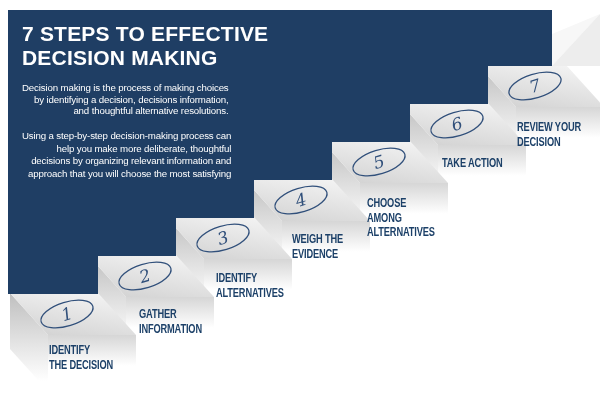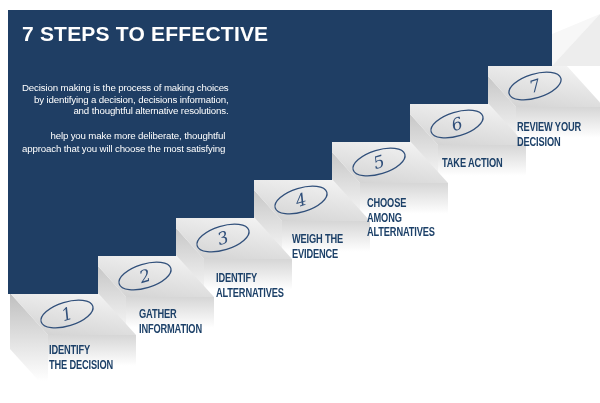--- a/index.html
+++ b/index.html
@@ -117,30 +117,33 @@
     <path fill="#1f3e64" d="M8,10 L552,10 L552,66 L488,66 L488,104 L410,104 L410,142 L332,142
              L332,180 L254,180 L254,218 L176,218 L176,256 L98,256 L98,294 L8,294 Z"></path>
 
     <polygon points="552,66 552,34 600,14" fill="#f7f7f7"></polygon>
     <polygon points="552,66 600,14 600,66" fill="#ededed"></polygon>
   </svg>
 
   <div class="txt-layer">
     <div class="title">
       <div>7 STEPS TO EFFECTIVE</div>
+      <div>DECISION MAKING</div>
     </div>
 
     <div class="para" id="para1">
       <div>Decision making is the process of making choices</div>
       <div>by identifying a decision, decisions information,</div>
       <div>and thoughtful alternative resolutions.</div>
     </div>
 
     <div class="para" id="para2">
+      <div>Using a step-by-step decision-making process can</div>
       <div>help you make more deliberate, thoughtful</div>
+      <div>decisions by organizing relevant information and</div>
       <div>approach that you will choose the most satisfying</div>
     </div>
 
     <div class="step-label s1">
       <div>IDENTIFY</div>
       <div>THE DECISION</div>
     </div>
     <div class="step-label s2">
       <div>GATHER</div>
       <div>INFORMATION</div>

